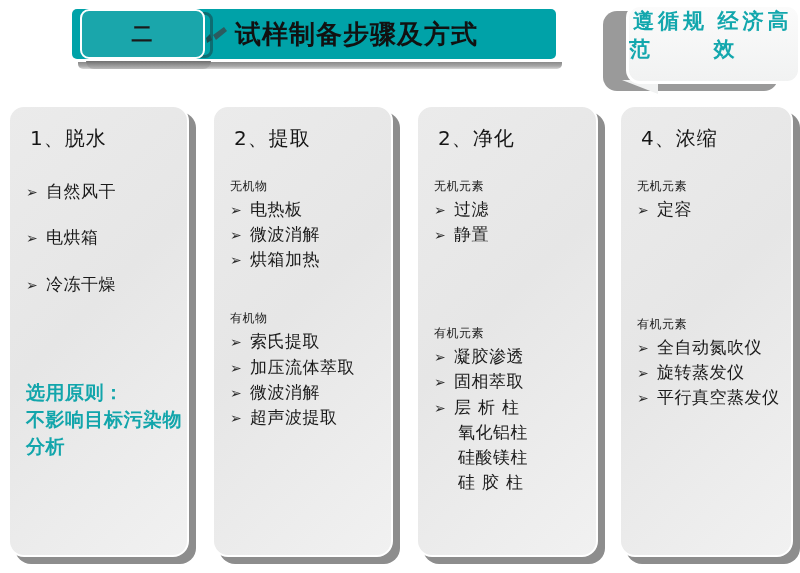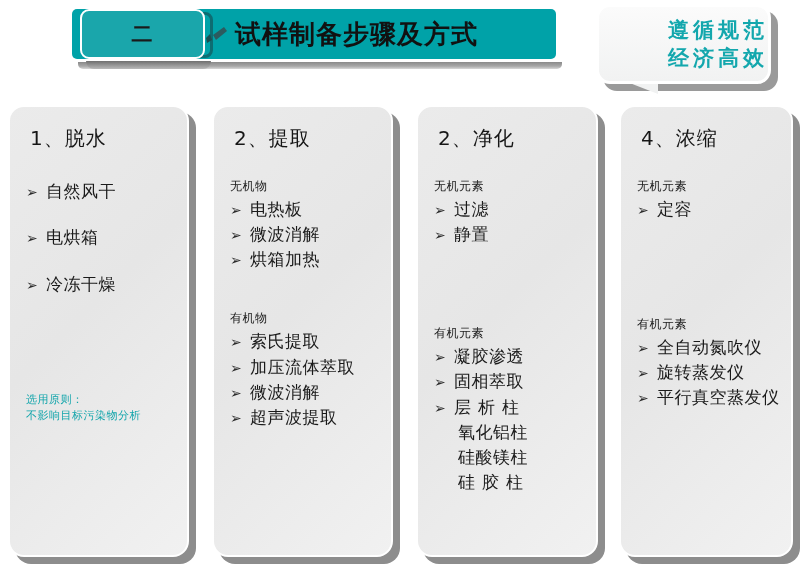--- a/index.html
+++ b/index.html
@@ -103,31 +103,31 @@
     position: absolute;
     left: 603px;
     top: 11px;
     width: 175px;
     height: 80px;
     background: #9a9a9a;
     border-radius: 14px;
   }
   #callout {
     position: absolute;
-    left: 596px;
+    left: 626px;
     top: 4px;
     width: 175px;
     height: 80px;
     background: linear-gradient(to bottom, #fbfbfb 0%, #f1f2f2 100%);
     border: 3px solid #ffffff;
     border-radius: 14px;
     box-sizing: border-box;
     display: flex;
-    flex-direction: column;
-    align-items: flex-end;
+    flex-direction: row;
+    align-items: flex-start;
     justify-content: center;
   }
   #callout-tail {
     position: absolute;
     left: 614px;
     top: 80px;
     width: 0;
     height: 0;
     border-left: 8px solid transparent;
     border-right: 36px solid #f1f2f2;
@@ -218,26 +218,25 @@
   .wide-spacing { letter-spacing: 7px; }
   .gap-s  { height: 16px; }
   .gap-m  { height: 38px; }
   .gap-l  { height: 62px; }
   .gap-xl { height: 78px; }
 
   
   #card-1 .bullet-item { line-height: 1.55; margin-bottom: 20px; }
 
   .note {
-    font-size: 11px;
-    font-weight: normal;
+    font-size: 19px;
+    font-weight: bold;
     color: #12A5AB;
     line-height: 1.42;
     letter-spacing: 0.5px;
-    margin-top: 13px;
   }
 </style>
 </head>
 <body>
 
 <div id="header-bar-shadow"></div>
 <div id="header-bar"></div>
 
 <div id="badge-outline"></div>
 <div id="section-badge-shadow"></div>

